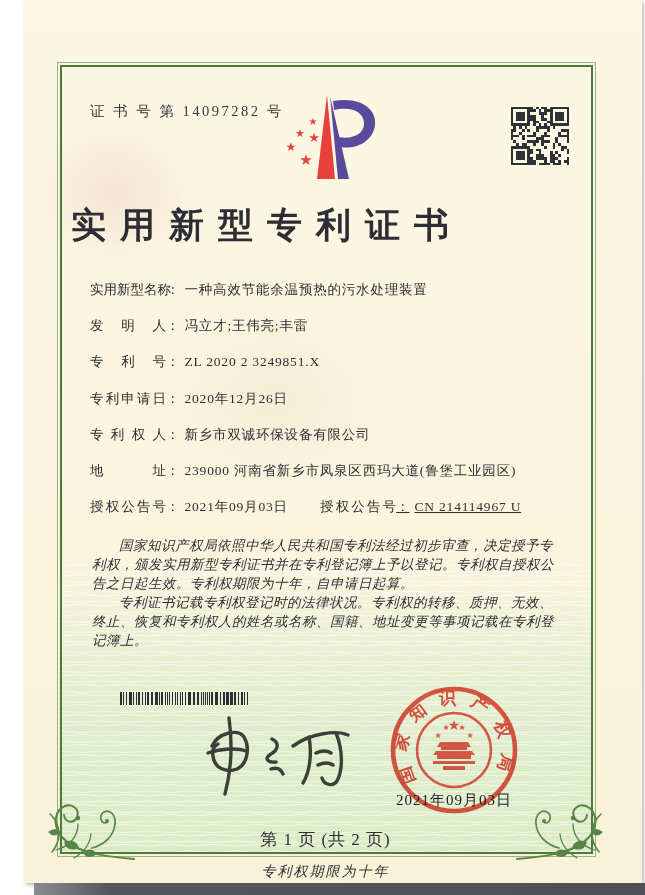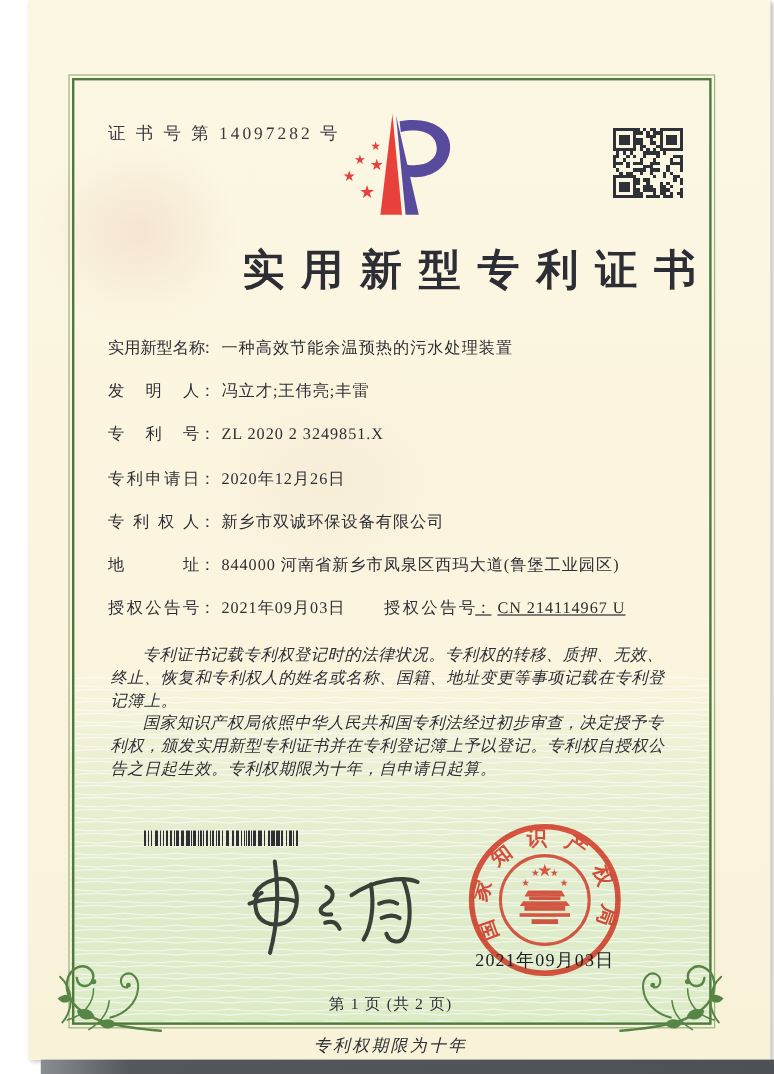--- a/index.html
+++ b/index.html
@@ -40,21 +40,21 @@
   .corner.left{left:10px;top:762px;}
   .corner.right{left:489px;top:762px;transform:scaleX(-1);}
   
   .cert-no{
     position:absolute;left:66px;top:102px;font-size:14.5px;color:#383840;
     letter-spacing:2.5px;
   }
   .logo{position:absolute;left:259px;top:94px;width:96px;height:88px;}
   .qr{position:absolute;left:481px;top:101px;width:70px;height:70px;}
   .title{
-    position:absolute;left:33px;top:202px;width:537px;text-align:right;
+    position:absolute;left:33px;top:202px;width:537px;text-align:left;
     font-size:35px;font-weight:bold;color:#2d2d36;
     letter-spacing:14px;text-indent:14px;
   }
   
   .frow{
     position:absolute;left:66px;width:486px;font-size:13.5px;color:#2e2e34;
     white-space:nowrap;
   }
   .flabel{
     display:inline-block;width:76px;text-align:justify;text-align-last:justify;
@@ -76,21 +76,21 @@
   }
   .signature{position:absolute;left:168px;top:706px;width:168px;height:98px;}
   .seal{position:absolute;left:362px;top:682px;width:136px;height:136px;
         mix-blend-mode:multiply;opacity:.93;}
   .seal-date{
     position:absolute;left:350px;top:791px;width:160px;text-align:center;
     font-size:15px;color:#1c1c22;letter-spacing:1px;z-index:5;
   }
   .page-info{
     position:absolute;left:33px;top:828px;width:537px;text-align:center;
-    font-size:13px;color:#2e2e34;letter-spacing:1px;
+    font-size:17px;color:#2e2e34;letter-spacing:1px;
   }
   .back-note{
     position:absolute;left:33px;top:863px;width:537px;text-align:center;
     font-size:14px;color:#2e2e34;font-style:italic;letter-spacing:2px;
   }
 </style>
 </head>
 <body>
 
 <div class="paper">
@@ -459,32 +459,32 @@
   <div class="frow" style="top:353px">
     <span class="flabel">专利号</span><span>：</span><span class="fvalue">ZL 2020 2 3249851.X</span>
   </div>
   <div class="frow" style="top:390px">
     <span class="flabel">专利申请日</span><span>：</span><span class="fvalue">2020年12月26日</span>
   </div>
   <div class="frow" style="top:426px">
     <span class="flabel">专利权人</span><span>：</span><span class="fvalue">新乡市双诚环保设备有限公司</span>
   </div>
   <div class="frow" style="top:462px">
-    <span class="flabel">地址</span><span>：</span><span class="fvalue">844000 河南省新乡市凤泉区西玛大道(鲁堡工业园区)</span>
+    <span class="flabel">地址</span><span>：</span><span class="fvalue">239000 河南省新乡市凤泉区西玛大道(鲁堡工业园区)</span>
   </div>
   <div class="frow" style="top:498px">
     <span class="flabel">授权公告号</span><span>：</span><span class="fvalue">2021年09月03日</span>
     <span class="grant">
       <span class="flabel">授权公告号</span><span>：</span><span class="fvalue">CN 214114967 U</span>
     </span>
   </div>
 
   <div class="paras">
+    <p>国家知识产权局依照中华人民共和国专利法经过初步审查，决定授予专利权，颁发实用新型专利证书并在专利登记簿上予以登记。专利权自授权公告之日起生效。专利权期限为十年，自申请日起算。</p>
     <p>专利证书记载专利权登记时的法律状况。专利权的转移、质押、无效、终止、恢复和专利权人的姓名或名称、国籍、地址变更等事项记载在专利登记簿上。</p>
-    <p>国家知识产权局依照中华人民共和国专利法经过初步审查，决定授予专利权，颁发实用新型专利证书并在专利登记簿上予以登记。专利权自授权公告之日起生效。专利权期限为十年，自申请日起算。</p>
   </div>
 
   <svg class="barcode" id="barcode" viewBox="0 0 132 13" shape-rendering="crispEdges">
       <rect x="0" y="0" width="2" height="13" fill="#2c2f33"></rect>
       <rect x="3" y="0" width="1" height="13" fill="#2c2f33"></rect>
       <rect x="6" y="0" width="1" height="13" fill="#2c2f33"></rect>
       <rect x="9" y="0" width="3" height="13" fill="#2c2f33"></rect>
       <rect x="13" y="0" width="1" height="13" fill="#2c2f33"></rect>
       <rect x="16" y="0" width="1" height="13" fill="#2c2f33"></rect>
       <rect x="18" y="0" width="2" height="13" fill="#2c2f33"></rect>

